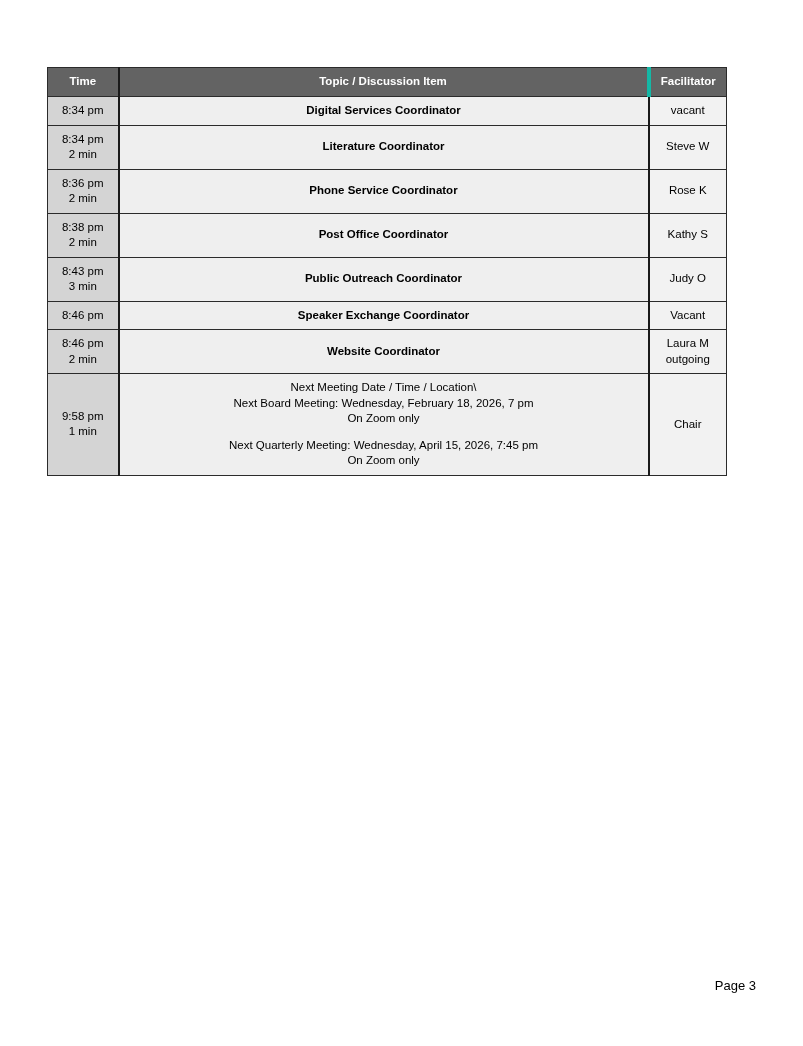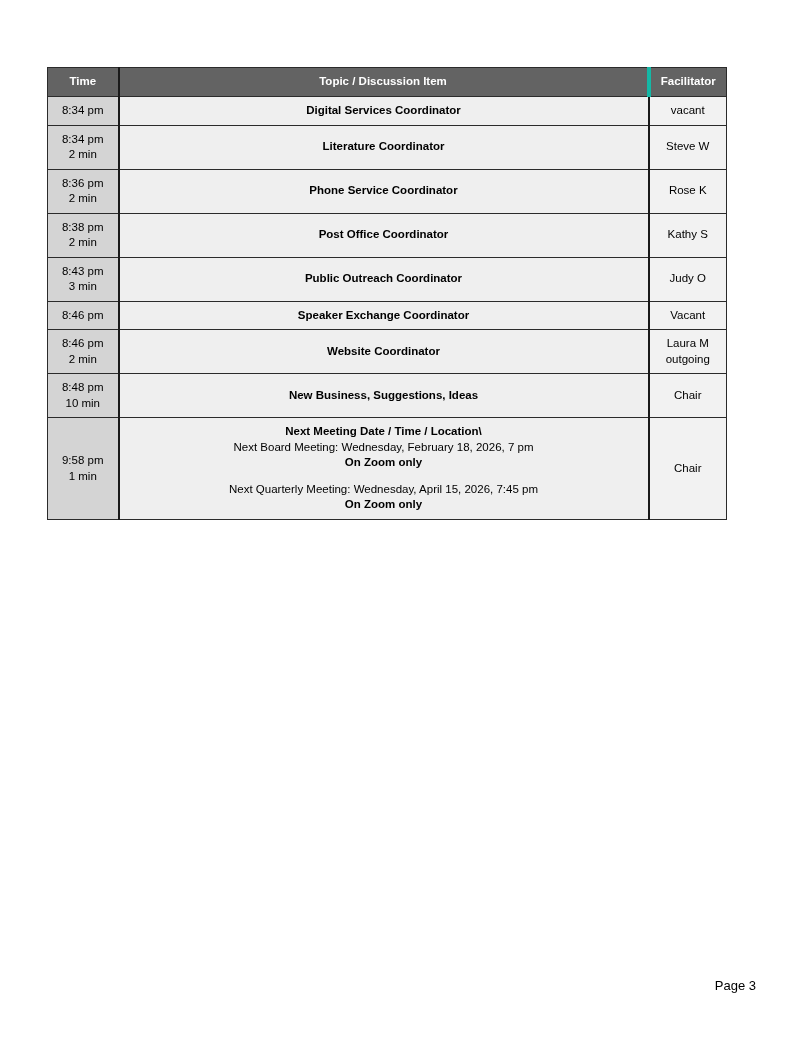--- a/index.html
+++ b/index.html
@@ -81,21 +81,21 @@
     font-size: 11.5px;
     text-align: center;
     line-height: 1.35;
     padding: 2px 2px;
   }
 
   .time-line { display: block; }
 
   
   td.cell-topic .tline { display: block; font-weight: normal; }
-  td.cell-topic .tline.bold { font-weight: bold; }
+  td.cell-topic .tline.bold { font-weight: normal; }
   td.cell-topic .tspacer { display: block; height: 11px; }
 
   .page-footer {
     position: absolute;
     right: 47px;
     top: 978px;
     font-size: 13px;
     color: #000000;
     text-align: left;
     white-space: nowrap;
@@ -191,30 +191,20 @@
           <span class="time-line">8:46 pm</span>
           <span class="time-line">2 min</span>
         </td>
         <td class="cell-topic">Website Coordinator</td>
         <td class="cell-facil">
           <span class="time-line">Laura M</span>
           <span class="time-line">outgoing</span>
         </td>
       </tr>
 
-      <tr>
-        <td class="cell-time">
-          <span class="time-line">8:48 pm</span>
-          <span class="time-line">10 min</span>
-        </td>
-        <td class="cell-topic">New Business, Suggestions, Ideas</td>
-        <td class="cell-facil">
-          <span class="time-line">Chair</span>
-        </td>
-      </tr>
 
       <tr>
         <td class="cell-time">
           <span class="time-line">9:58 pm</span>
           <span class="time-line">1 min</span>
         </td>
         <td class="cell-topic">
           <span class="tline bold">Next Meeting Date / Time / Location\</span>
           <span class="tline">Next Board Meeting: Wednesday, February 18, 2026, 7 pm</span>
           <span class="tline bold">On Zoom only</span>

